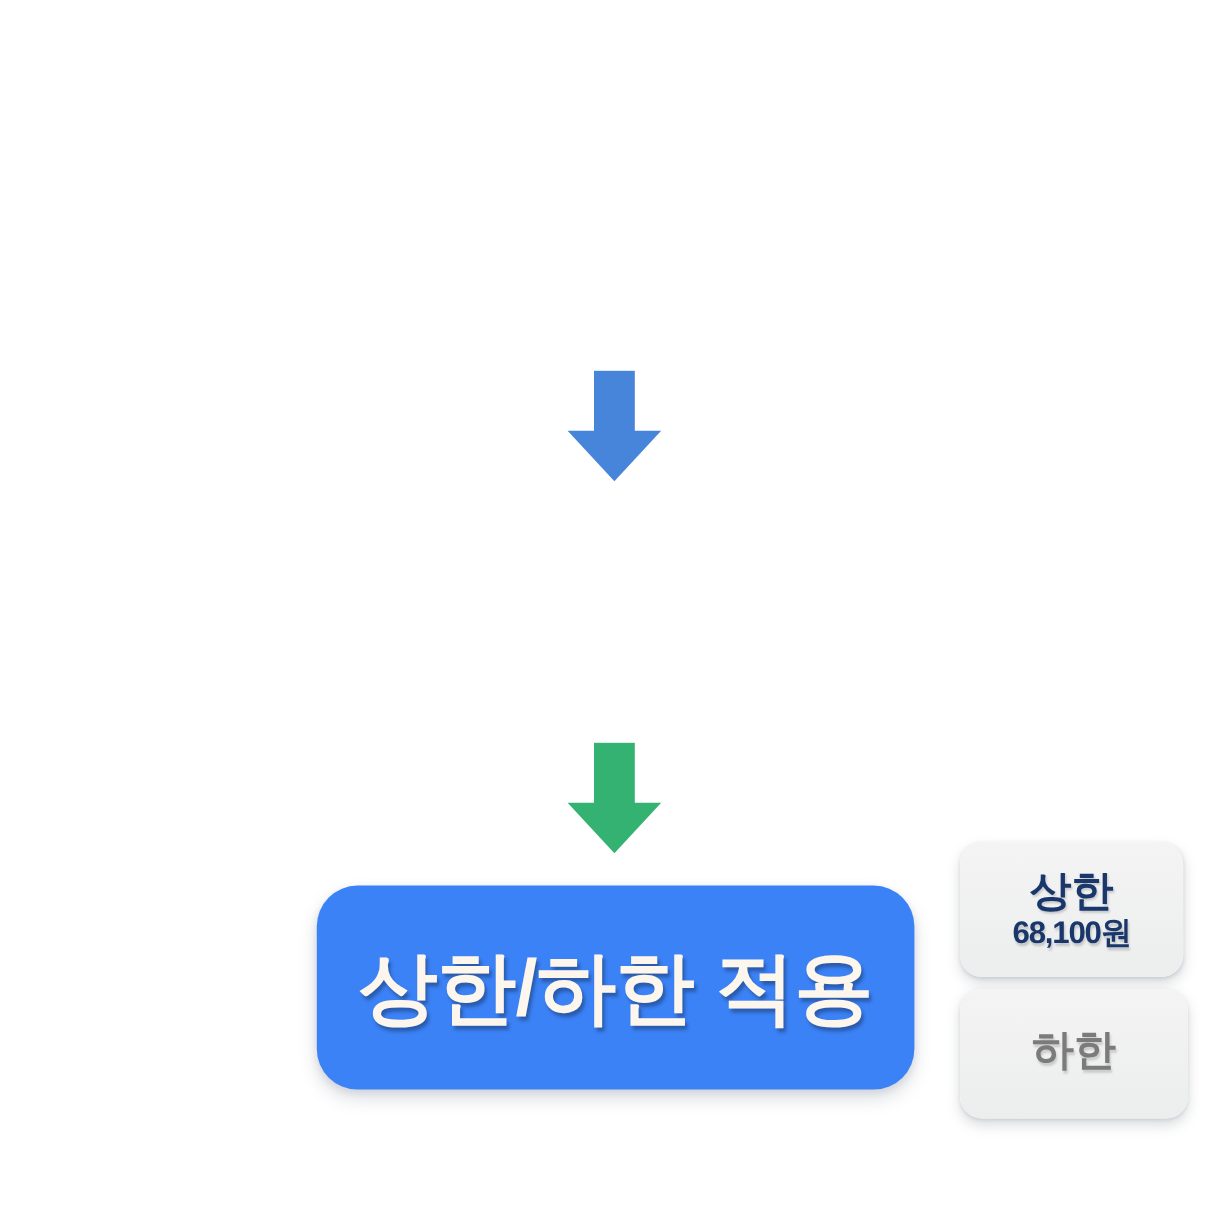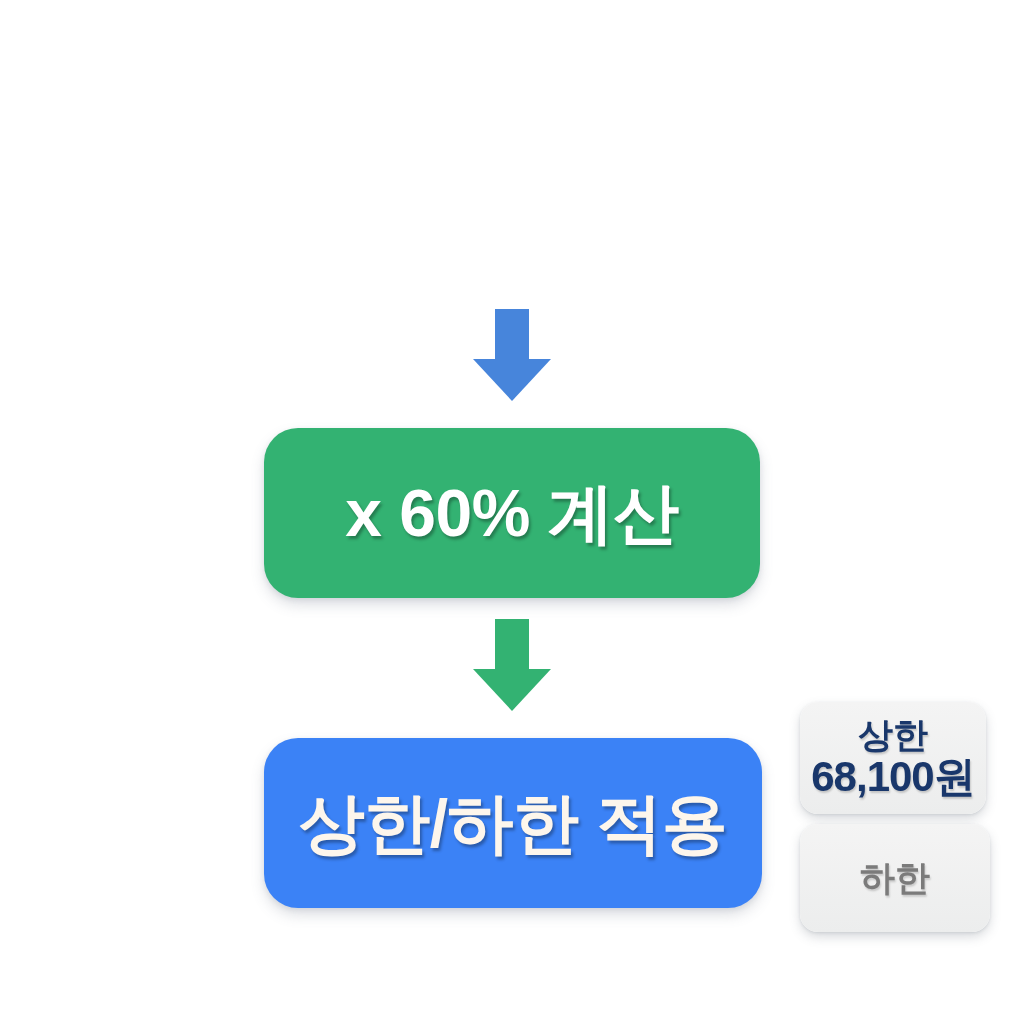--- a/index.html
+++ b/index.html
@@ -120,21 +120,21 @@
                 0 1px 3px rgba(80, 90, 105, 0.14);
   }
   .badge .badge-title {
     font-weight: 700;
     font-size: 35px;
     line-height: 1.1;
     white-space: nowrap;
   }
   .badge .badge-amount {
     font-weight: 700;
-    font-size: 42px;
+    font-size: 26px;
     line-height: 1.1;
     letter-spacing: -1px;
     white-space: nowrap;
   }
 
   #badge-upper {
     left: 800px;
     top: 702px;
     width: 186px;
     height: 112px;
@@ -148,36 +148,34 @@
   #badge-lower {
     left: 800px;
     top: 824px;
     width: 190px;
     height: 108px;
   }
   #badge-lower .badge-title,
   #badge-lower .badge-amount {
     color: #7b7b7b;
     text-shadow: 1px 2px 2px rgba(0, 0, 0, 0.16);
+    font-family: Liberation Mono, monospace;
   }
 </style>
 </head>
 <body>
 
 <div id="canvas">
 
 
   <div class="arrow" id="arrow-one">
     <div class="shaft"></div>
     <div class="head"></div>
   </div>
 
-  <div class="flow-box" id="box-sixty">
-    <span class="box-label">x 60% 계산</span>
-  </div>
 
   <div class="arrow" id="arrow-two">
     <div class="shaft"></div>
     <div class="head"></div>
   </div>
 
   <div class="flow-box" id="box-cap">
     <span class="box-label">상한/하한 적용</span>
   </div>
 

